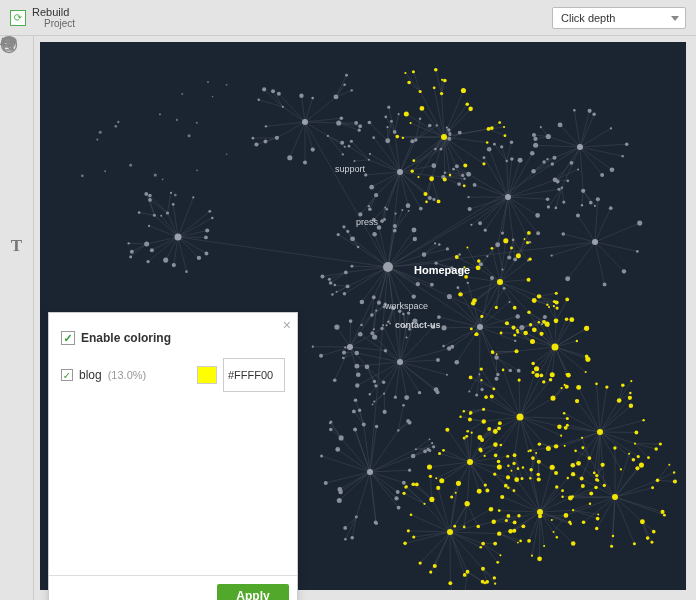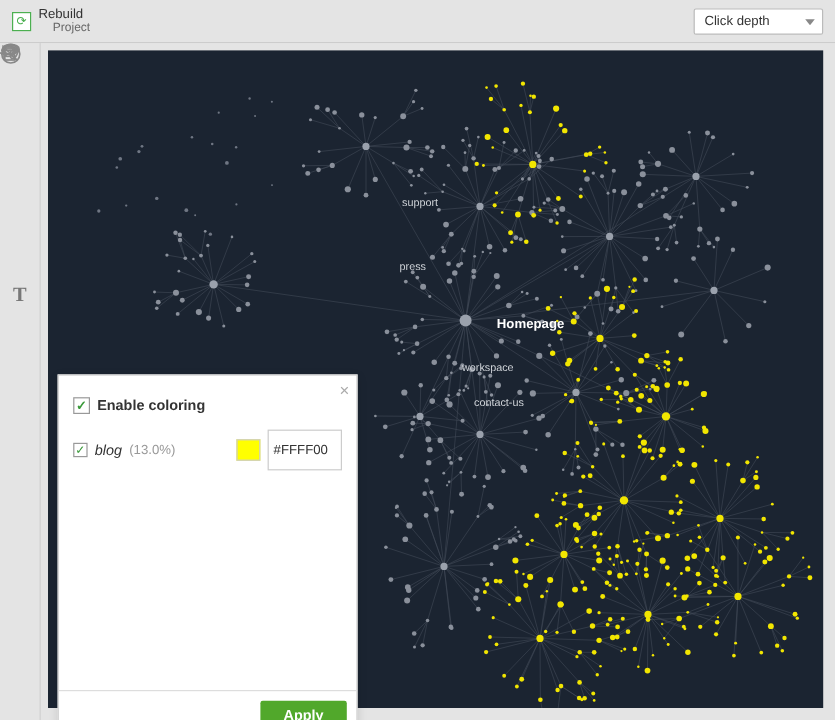--- a/index.html
+++ b/index.html
@@ -3,34 +3,34 @@
 <meta charset="utf-8">
 <style>
   * { box-sizing: border-box; margin: 0; padding: 0; }
   html, body { width: 696px; height: 600px; font-family: Arial, sans-serif; font-size: 12px; color: #333; background: #e8e8e8; overflow: hidden; }
   .app { width: 696px; height: 600px; position: relative; background: #e8e8e8; }
   .topbar { height: 36px; background: #e4e4e4; border-bottom: 1px solid #ccc; display: flex; align-items: center; padding: 0 10px; justify-content: space-between; }
   .rebuild-group { display: flex; align-items: center; gap: 6px; }
   .rebuild-icon { width: 16px; height: 16px; border: 1px solid #4caf50; display:flex; align-items:center; justify-content:center; font-size:10px; color:#4caf50; background:#fff; }
   .rebuild-text { line-height: 1.1; font-size: 11px; }
   .rebuild-text .sub { font-size: 10px; color: #666; margin-left: 12px; }
-  .depth-select { width: 108px; height: 22px; border: 1px solid #bbb; background: #fff; padding: 0 18px 0 8px; font-size: 11px; position: relative; display:flex; align-items:center; border-radius:2px; }
+  .depth-select { width: 134px; height: 22px; border: 1px solid #bbb; background: #fff; padding: 0 18px 0 8px; font-size: 11px; position: relative; display:flex; align-items:center; border-radius:2px; }
   .depth-select::after { content:""; position:absolute; right:6px; top:8px; width:0;height:0;border-left:4px solid transparent;border-right:4px solid transparent;border-top:5px solid #888; }
   .body { position: absolute; top: 36px; left: 0; right: 0; bottom: 0; display: flex; }
   .sidebar { width: 34px; background: #e4e4e4; border-right: 1px solid #ccc; display:flex; flex-direction:column; align-items:center; padding-top:8px; gap:12px; }
   .sidebar .tool { width:20px; height:20px; display:flex; align-items:center; justify-content:center; color:#777; cursor:pointer; font-size:15px; font-weight:bold; }
   .canvas-wrap { flex:1; position:relative; background:#e4e4e4; padding:6px 10px 10px 6px; }
   .canvas { width:100%; height:100%; background:#1b2431; position:relative; overflow:hidden; }
   .panel { position:absolute; left:14px; top:276px; width:250px; height:305px; background:#fff; border:1px solid #ccc; box-shadow:0 2px 8px rgba(0,0,0,0.15); }
   .panel-close { position:absolute; right:6px; top:4px; color:#aaa; font-size:14px; cursor:pointer; }
   .panel-head { padding:18px 12px 12px 12px; display:flex; align-items:center; gap:6px; font-weight:bold; font-size:12px; }
   .chk { width:14px; height:14px; border:1px solid #999; display:inline-flex; align-items:center; justify-content:center; font-size:11px; color:#3a9a3a; cursor:pointer; }
   .chk.sm { width:12px; height:12px; font-size:10px; }
   .row { margin:6px 12px; height:24px; display:flex; align-items:center; gap:6px; }
-  .row .label { font-size:12px;font-style:italic; }
+  .row .label { font-size:12px; }
   .row .pct { color:#999; font-size:11px; }
   .swatch { width:20px; height:18px; background:#ffff00; border:1px solid #ccc; margin-left:auto; }
   .hex { width:62px; height:20px; border:1px solid #ccc; font-size:11px; padding:16px 4px; display:flex; align-items:center; }
   .panel-footer { position:absolute; bottom:0; left:0; right:0; border-top:1px solid #ddd; padding:8px; display:flex; justify-content:flex-end; }
   .apply-btn { width:72px; height:24px; background:#51a82b; color:#fff; border:none; font-weight:bold; font-size:12px; cursor:pointer; border-radius:2px; }
   .graph-label { position:absolute; color:#cfd3d8; font-size:9px; white-space:nowrap; pointer-events:none; }
   .graph-label.big { font-size:11px; font-weight:bold; color:#fff;padding-left:44px; }
   svg { position:absolute; inset:0; }
 </style>
 </head>
@@ -1471,23 +1471,23 @@
               <circle cx="136.82998971193416" cy="77.94598765432099" r="1.0732647462277092" fill="#6f7683"></circle>
               <circle cx="78.33654835390946" cy="79.94753086419753" r="1.1822873799725653" fill="#6f7683"></circle>
               <circle cx="156.99588477366257" cy="128.33796296296296" r="0.9116803840877915" fill="#6f7683"></circle>
               <circle cx="135.3079989711934" cy="153.11728395061726" r="1.3947770919067217" fill="#6f7683"></circle>
               <circle cx="75.77289094650206" cy="84.2854938271605" r="1.3649108367626885" fill="#6f7683"></circle>
             </g>
           </svg>
         <div id="graph-labels">
             <div class="graph-label big" style="left: 330px; top: 222px;">Homepage</div>
             <div class="graph-label" style="left: 295px; top: 122px; text-align: right;">support</div>
-            <div class="graph-label" style="left: 293px; top: 175px;">press</div>
+            <div class="graph-label" style="left: 316px; top: 175px;">press</div>
             <div class="graph-label" style="left: 345px; top: 259px;">workspace</div>
-            <div class="graph-label" style="left: 355px; top: 288px;">contact-us</div>
+            <div class="graph-label" style="left: 355px; top: 278px; font-weight: bold;">contact-us</div>
           </div>
       </div>
 
       <div class="panel">
         <div class="panel-close">×</div>
         <div class="panel-head">
           <span class="chk">✓</span>
           <span>Enable coloring</span>
         </div>
         <div class="row">

